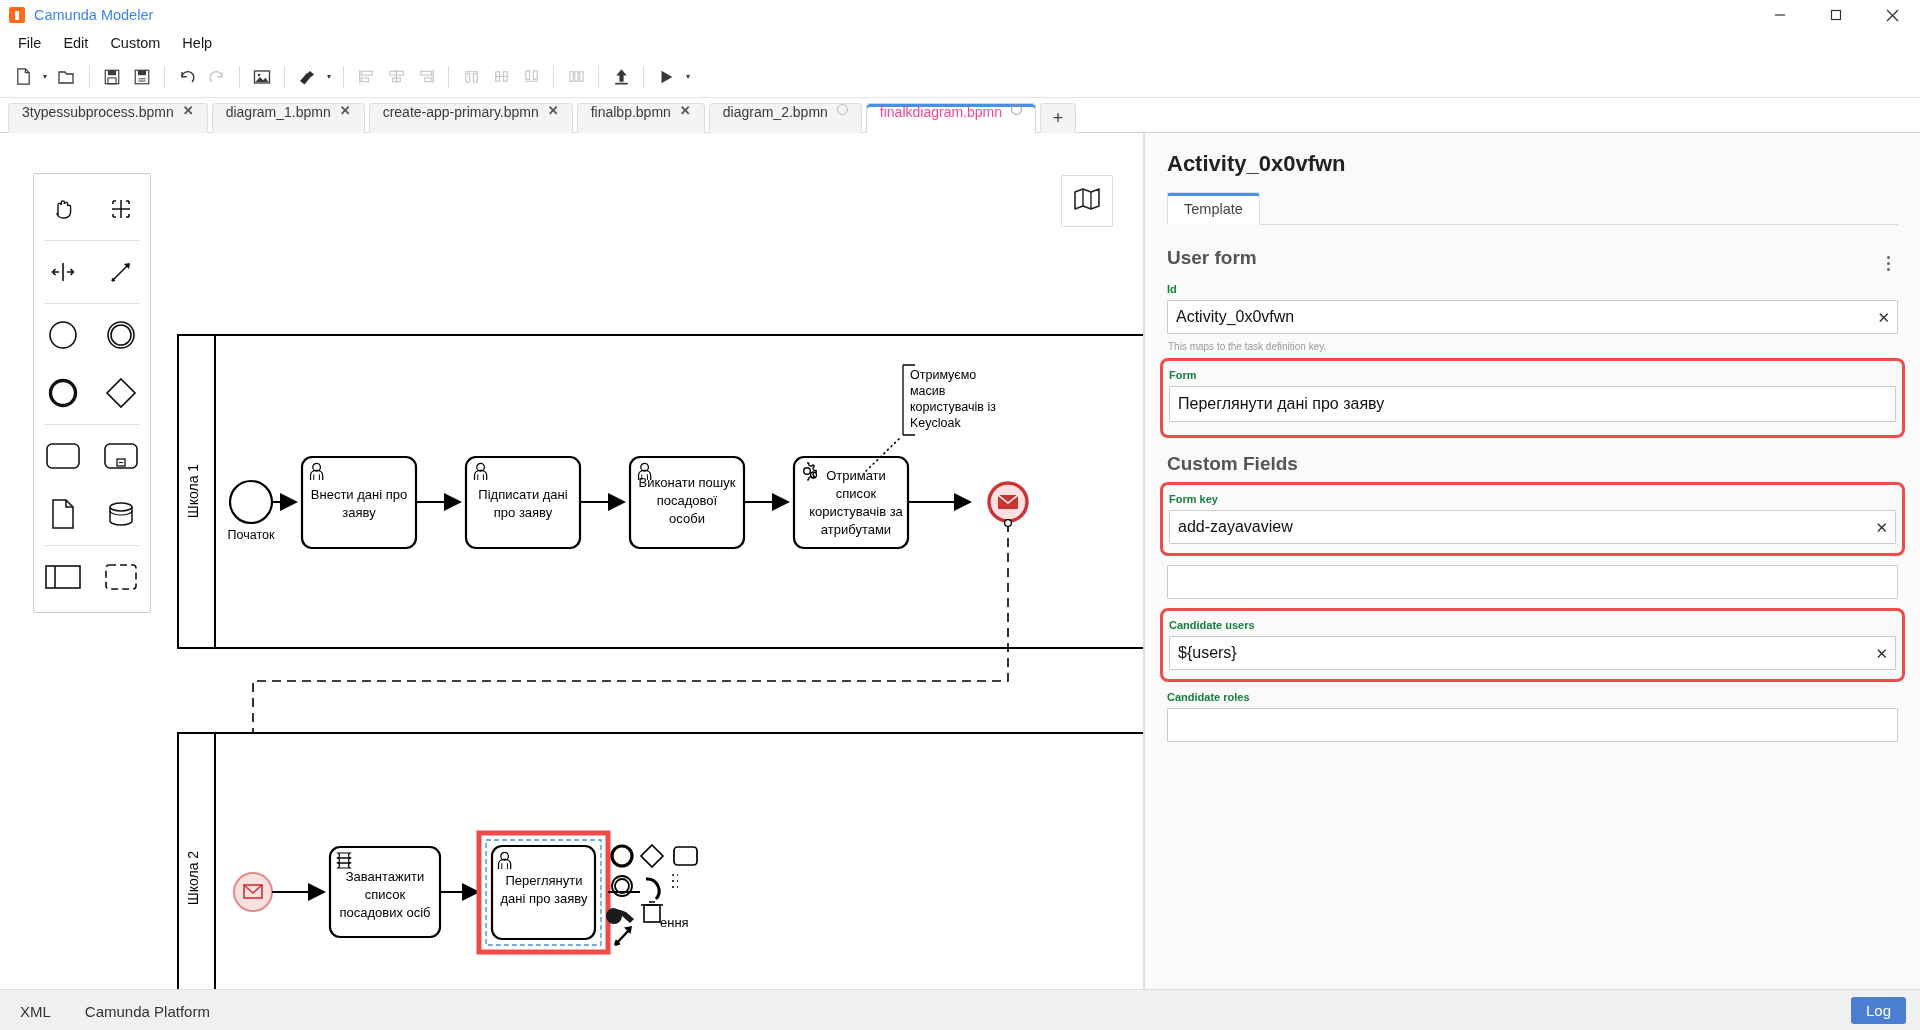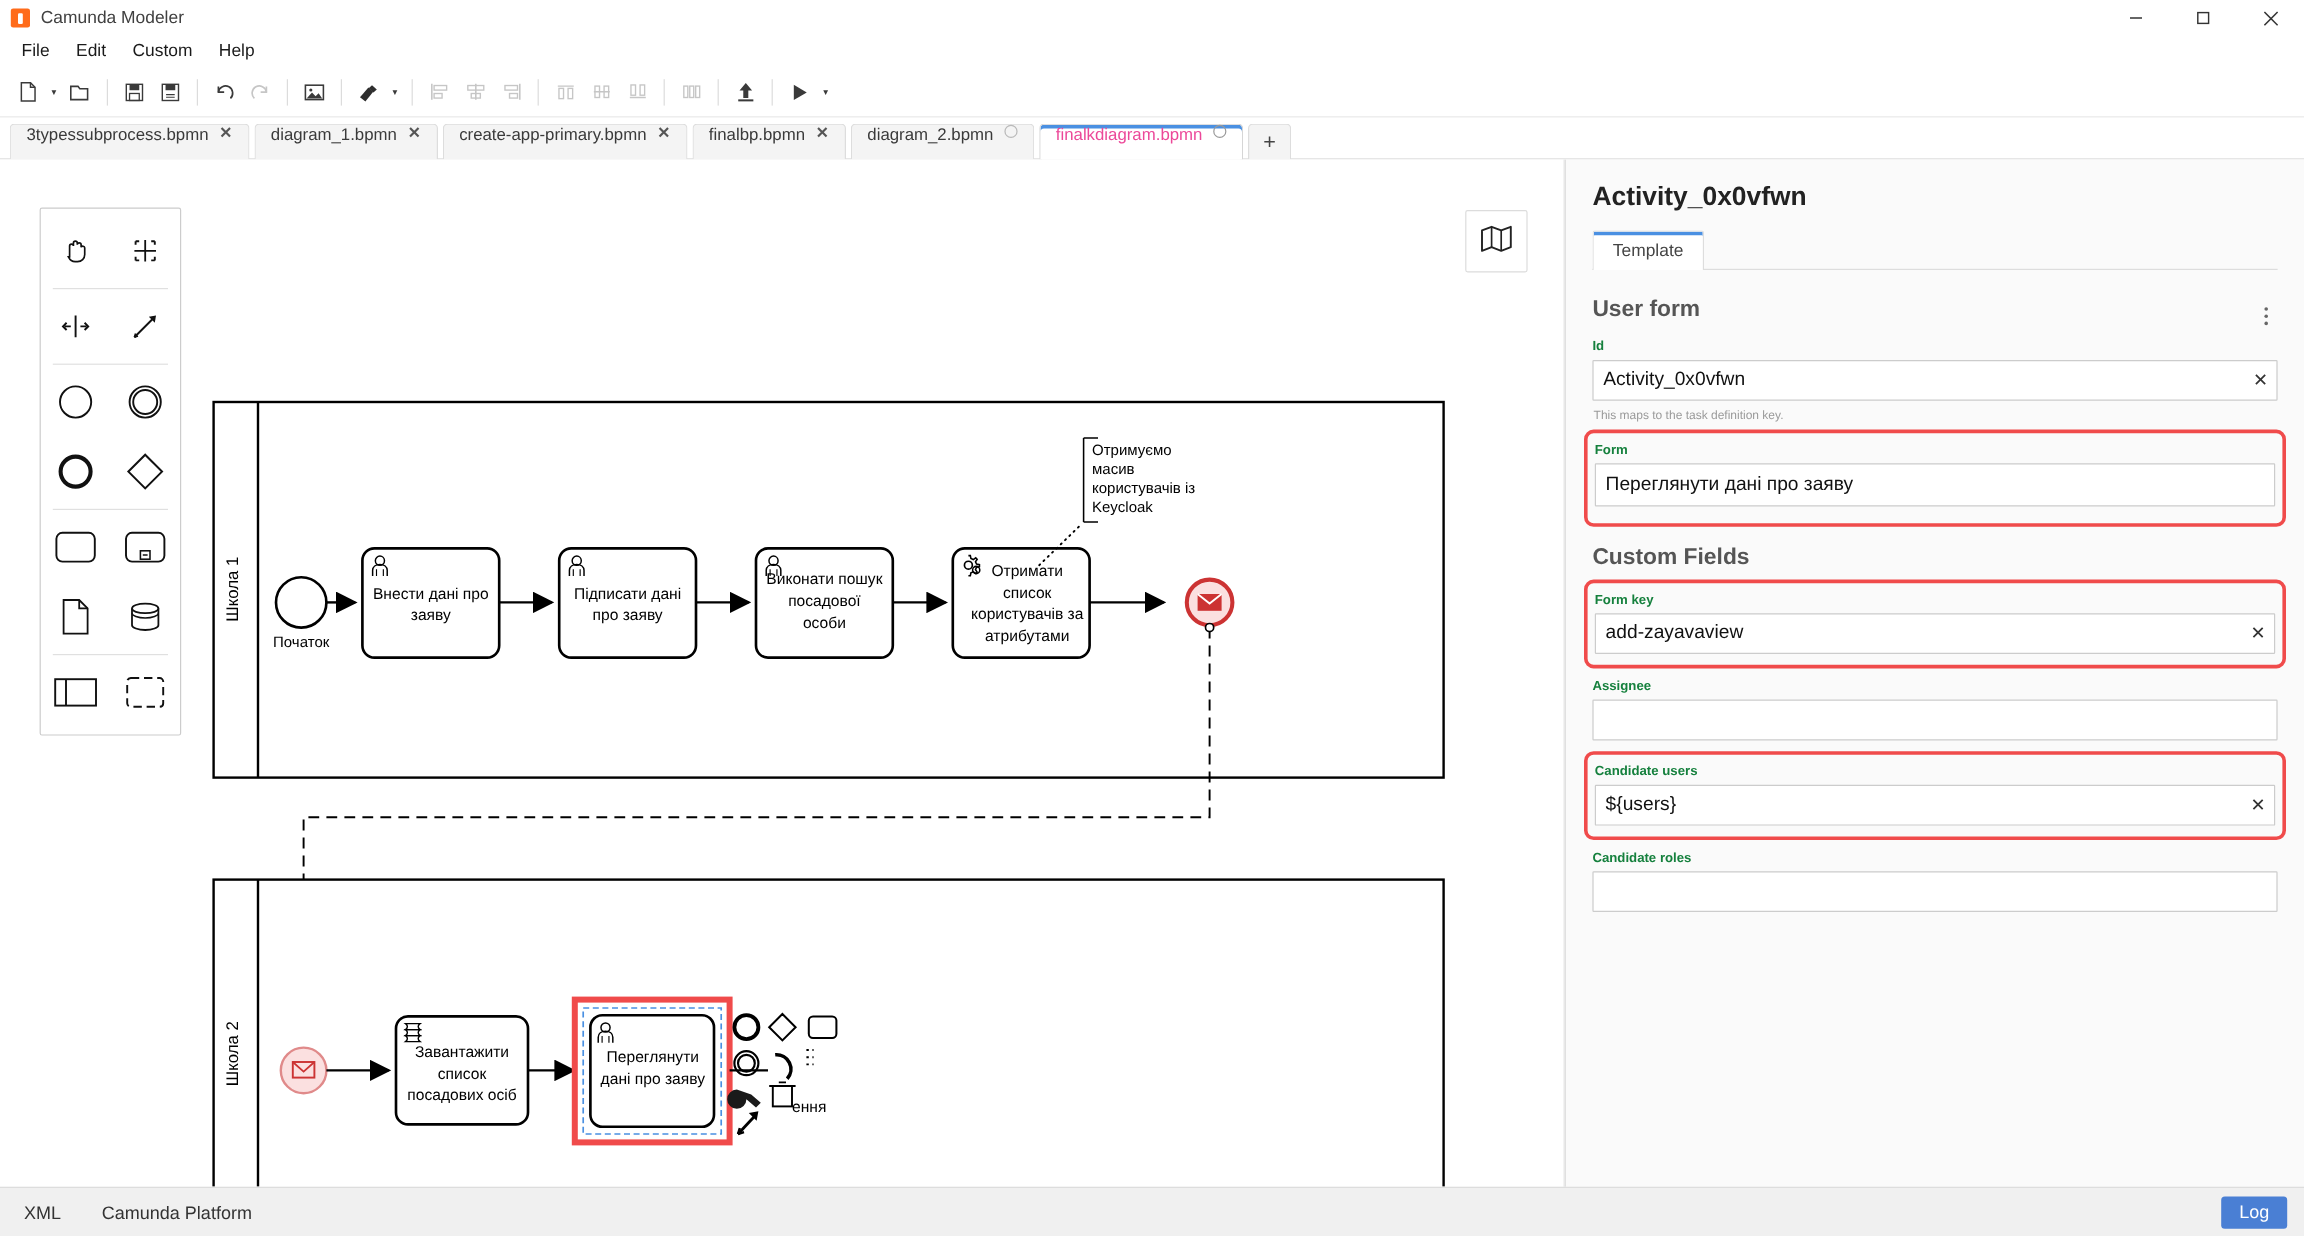--- a/index.html
+++ b/index.html
@@ -16,21 +16,21 @@
     border-bottom: 0px solid #e0e0e0; position: relative;
   }
   #app-icon {
     width: 16px; height: 16px; margin-left: 9px; margin-right: 9px;
     background: #ff6b1a; border-radius: 2px; position: relative;
     display: flex; align-items: center; justify-content: center;
   }
   #app-icon:after {
     content: ""; width: 4px; height: 9px; background: #fff; border-radius: 1px;
   }
-  #app-title { font-size: 14.5px; color: #404040; }
+  #app-title { font-size: 14.5px; color: #3b82f6; }
   #win-controls { position: absolute; right: 0; top: 0; height: 30px; display: flex; }
   .win-btn {
     width: 56px; height: 30px; display: flex; align-items: center; justify-content: center;
     color: #333;
   }
   .win-btn svg { display: block; }
 
   
   #menubar { height: 26px; display: flex; align-items: center; padding-left: 8px; gap: 2px; }
   .menu-item {
@@ -110,21 +110,21 @@
 
   #bpmn-svg { position: absolute; left: 0; top: 0; }
 
   
   #props-tab {
     position: absolute; left: -30px; top: 268px; width: 30px; height: 160px;
     background: #fafafa; border: 1px solid #dcdcdc; border-right: none;
     border-radius: 3px 0 0 3px; display: flex; align-items: center; justify-content: center;
   }
   #props-panel {
-    width: 616px; background: #fafafa; border-left: 1px solid #e0e0e0;
+    width: 776px; background: #fafafa; border-left: 1px solid #e0e0e0;
     position: relative; padding: 18px 22px 0 22px; overflow: hidden;
   }
   #props-title { font-size: 22px; font-weight: bold; color: #222; margin-bottom: 14px; }
   #props-tabs { display: flex; border-bottom: 1px solid #dddddd; margin-bottom: 18px; }
   .ptab {
     font-size: 14.5px; color: #444; padding: 8px 16px; background: #ffffff;
     border: 1px solid #dddddd; border-bottom: none; border-radius: 2px 2px 0 0;
     position: relative; top: 1px;
   }
   .ptab.active { box-shadow: inset 0 3px 0 0 #4a90e2; }
@@ -659,21 +659,20 @@
 
     <div class="field highlight hl-box">
       <label>Form key</label>
       <div class="inputwrap">
         <input readonly="" value="add-zayavaview" style="">
         <span class="clear-x">✕</span>
       </div>
     </div>
 
     <div class="field" style="margin-top:16px">
-      <label>Assignee</label>
       <div class="inputwrap">
         <input readonly="" value="" style="">
       </div>
     </div>
 
     <div class="field highlight hl-box" style="margin-top:16px">
       <label>Candidate users</label>
       <div class="inputwrap">
         <input readonly="" value="${users}" style="">
         <span class="clear-x">✕</span>

